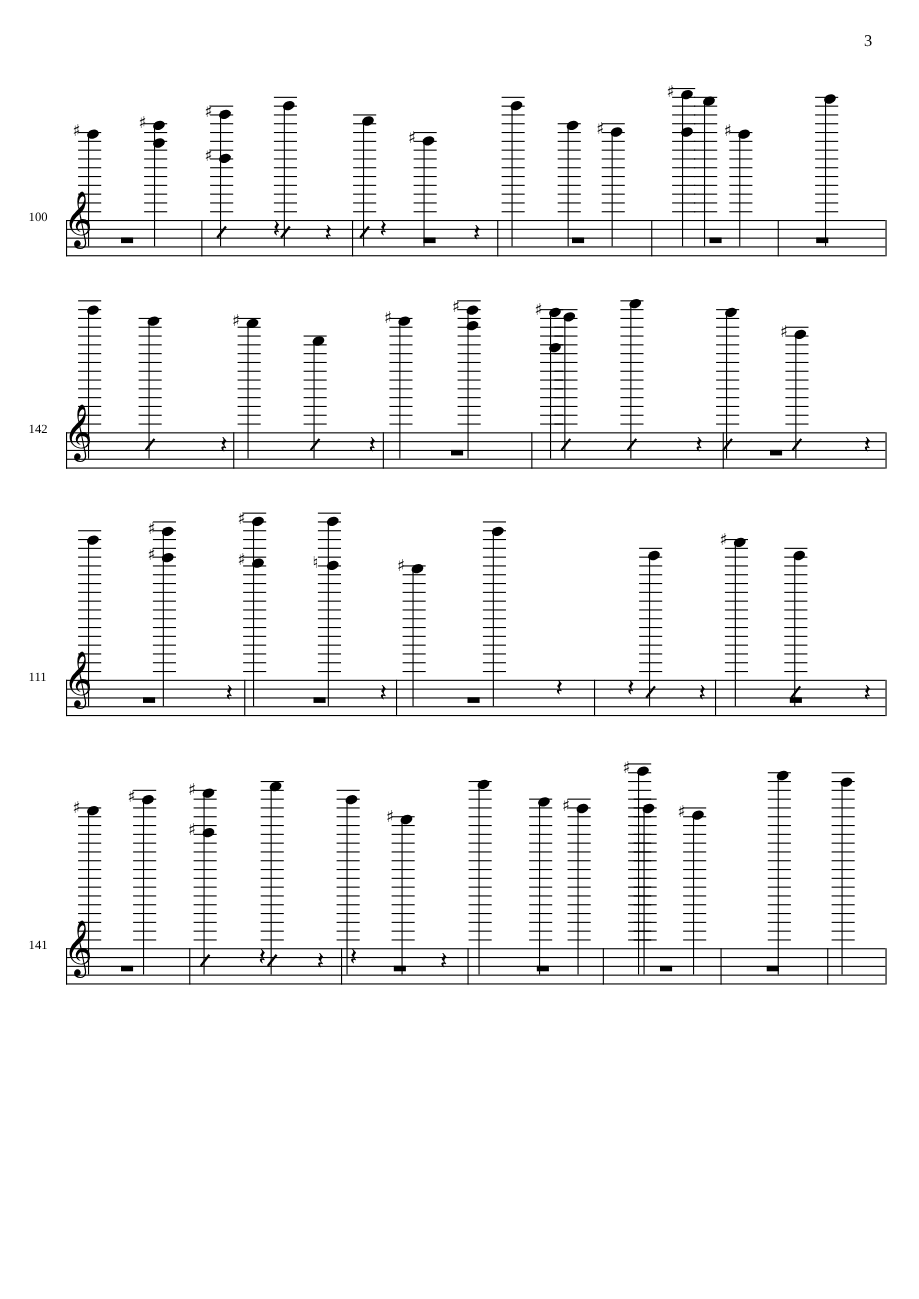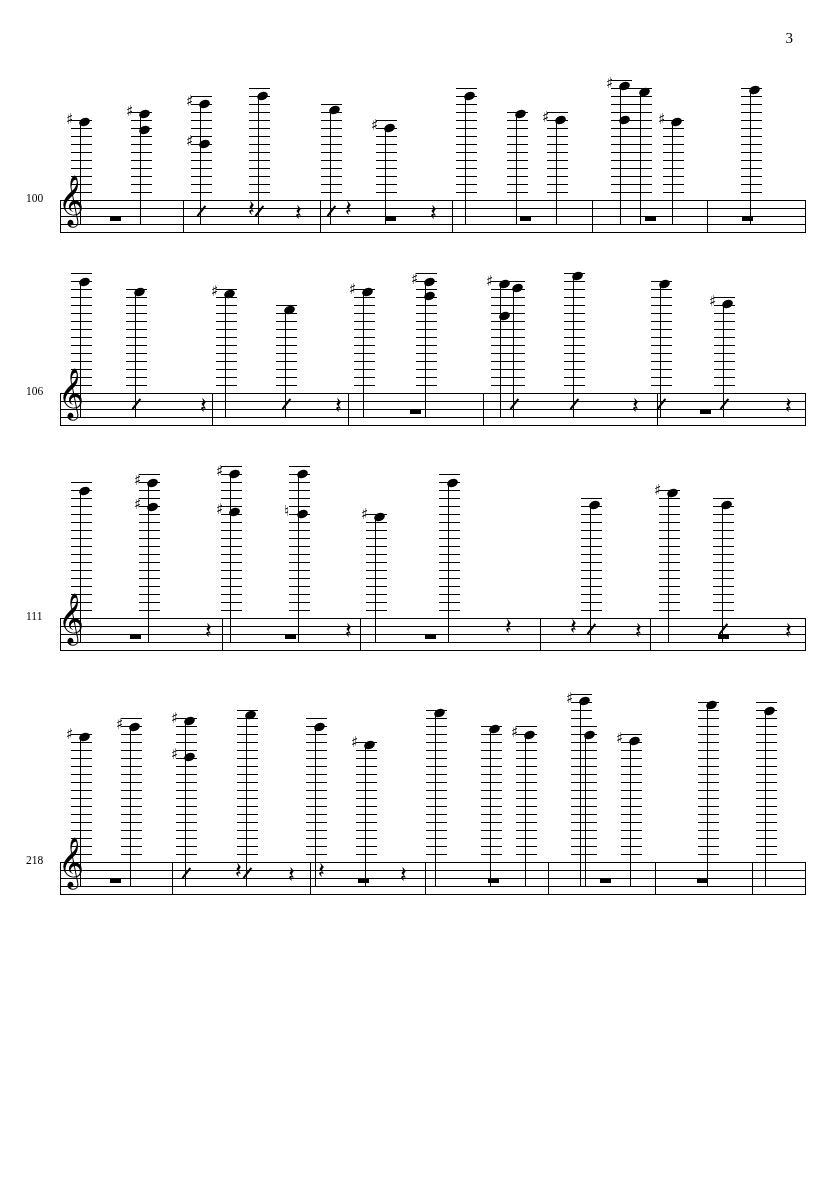--- a/index.html
+++ b/index.html
@@ -422,21 +422,21 @@
           <div class="sline"></div>
           <div class="sline"></div>
         </div>
         <div class="barline" style="left: 60px; top: 393px;"></div>
         <div class="barline" style="left: 212px; top: 393px;"></div>
         <div class="barline" style="left: 348px; top: 393px;"></div>
         <div class="barline" style="left: 483px; top: 393px;"></div>
         <div class="barline" style="left: 657px; top: 393px;"></div>
         <div class="barline" style="left: 805px; top: 393px;"></div>
         <div class="clef" style="left: 58px; top: 371px;">𝄞</div>
-        <div class="measure-number" style="left: 26px; top: 385px;">106</div>
+        <div class="measure-number" style="left: 26px; top: 385px;">142</div>
         <div class="ncol" style="left: 80px; top: 0px;"></div>
         <div class="stem" style="left: 80px; top: 282px; height: 135px;"></div>
         <div class="ledgers" style="left: 71px; top: 0px;">
           <i style="top: 385px;"></i>
           <i style="top: 377px;"></i>
           <i style="top: 369px;"></i>
           <i style="top: 361px;"></i>
           <i style="top: 353px;"></i>
           <i style="top: 345px;"></i>
           <i style="top: 337px;"></i>
@@ -898,21 +898,21 @@
         </div>
         <div class="barline" style="left: 60px; top: 862px;"></div>
         <div class="barline" style="left: 172px; top: 862px;"></div>
         <div class="barline" style="left: 310px; top: 862px;"></div>
         <div class="barline" style="left: 425px; top: 862px;"></div>
         <div class="barline" style="left: 548px; top: 862px;"></div>
         <div class="barline" style="left: 655px; top: 862px;"></div>
         <div class="barline" style="left: 752px; top: 862px;"></div>
         <div class="barline" style="left: 805px; top: 862px;"></div>
         <div class="clef" style="left: 58px; top: 840px;">𝄞</div>
-        <div class="measure-number" style="left: 26px; top: 854px;">218</div>
+        <div class="measure-number" style="left: 26px; top: 854px;">141</div>
         <div class="ncol" style="left: 80px; top: 0px;"></div>
         <div class="stem" style="left: 80px; top: 737px; height: 149px;"></div>
         <div class="ledgers" style="left: 71px; top: 0px;">
           <i style="top: 854px;"></i>
           <i style="top: 846px;"></i>
           <i style="top: 838px;"></i>
           <i style="top: 830px;"></i>
           <i style="top: 822px;"></i>
           <i style="top: 814px;"></i>
           <i style="top: 806px;"></i>

